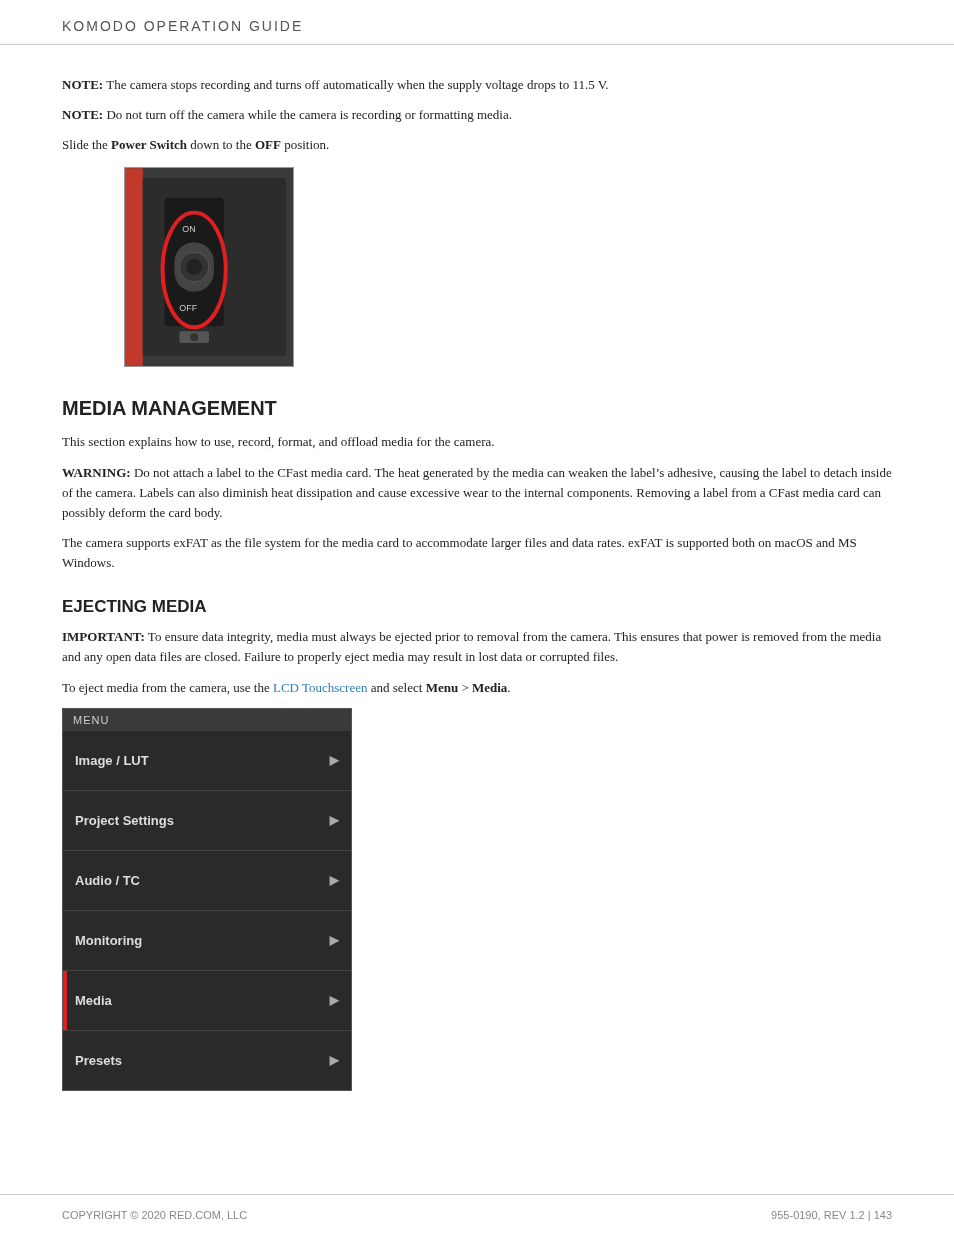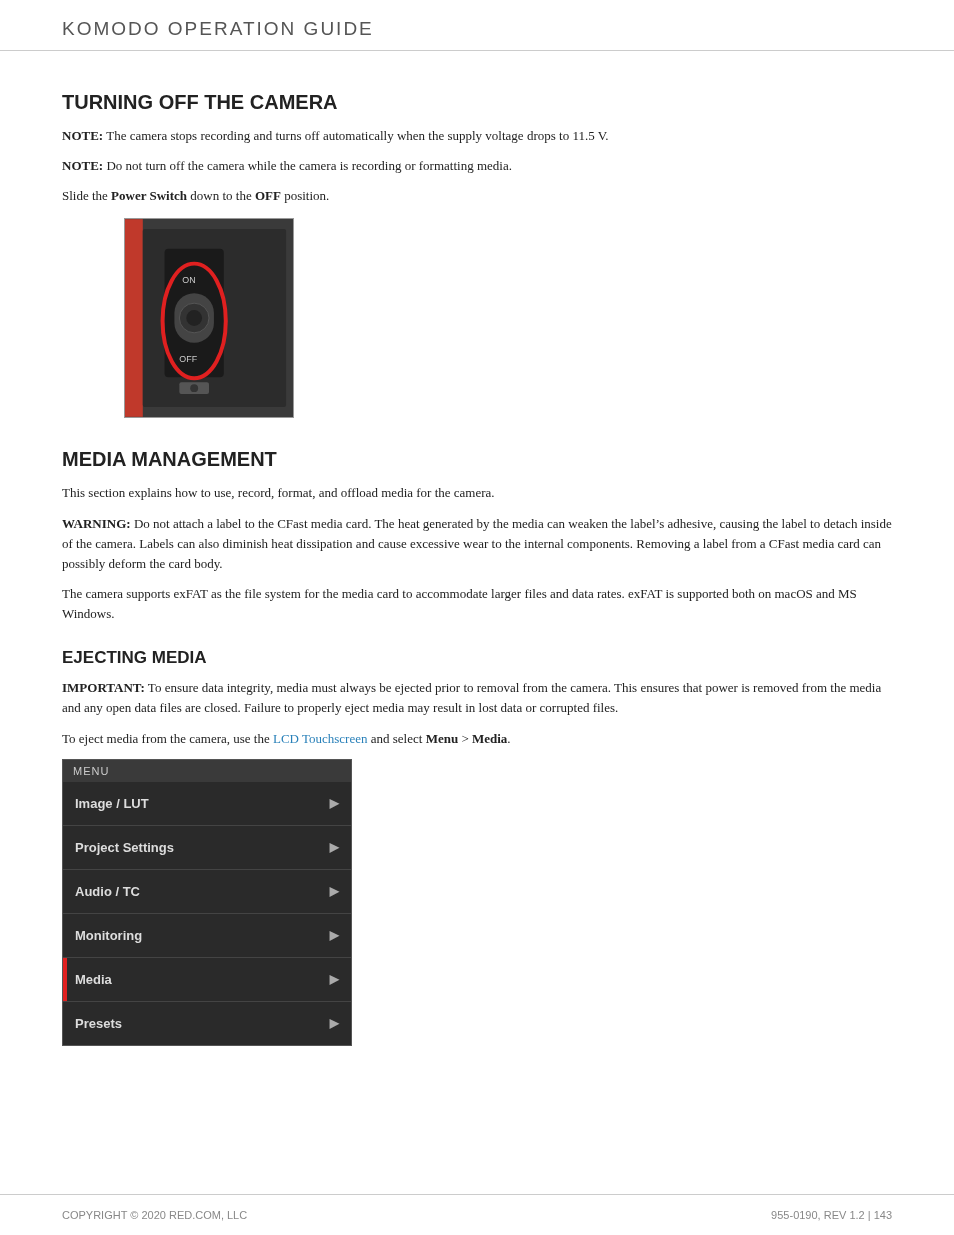--- a/index.html
+++ b/index.html
@@ -21,21 +21,21 @@
       flex-direction: column;
     }
 
     
     .header {
       padding: 18px 62px 10px 62px;
       border-bottom: 1px solid #ccc;
     }
 
     .header-title {
-      font-size: 19px;
+      font-size: 14px;
       letter-spacing: 2px;
       color: #555;
       font-weight: normal;
       text-transform: uppercase;
     }
 
     
     .content {
       padding: 30px 62px 30px 62px;
       flex: 1;
@@ -105,21 +105,21 @@
       color: #ccc;
       padding: 5px 10px;
       font-size: 11px;
       letter-spacing: 1px;
     }
 
     .menu-item {
       display: flex;
       align-items: center;
       justify-content: space-between;
-      padding: 14px 12px;
+      padding: 22px 12px;
       border-bottom: 1px solid #444;
       color: #ddd;
       font-size: 13px;
       font-weight: bold;
     }
 
     .menu-item:last-child {
       border-bottom: none;
     }
 
@@ -157,21 +157,20 @@
 <body>
 
 <div class="page">
 
   <div class="header">
     <span class="header-title">KOMODO OPERATION GUIDE</span>
   </div>
 
   <div class="content">
 
-    <h2 class="section-heading">TURNING OFF THE CAMERA</h2>
 
     <p>
       <span class="bold">NOTE:</span><span> The camera stops recording and turns off automatically when the supply voltage drops to 11.5 V.</span>
     </p>
 
     <p>
       <span class="bold">NOTE:</span><span> Do not turn off the camera while the camera is recording or formatting media.</span>
     </p>
 
     <p>

